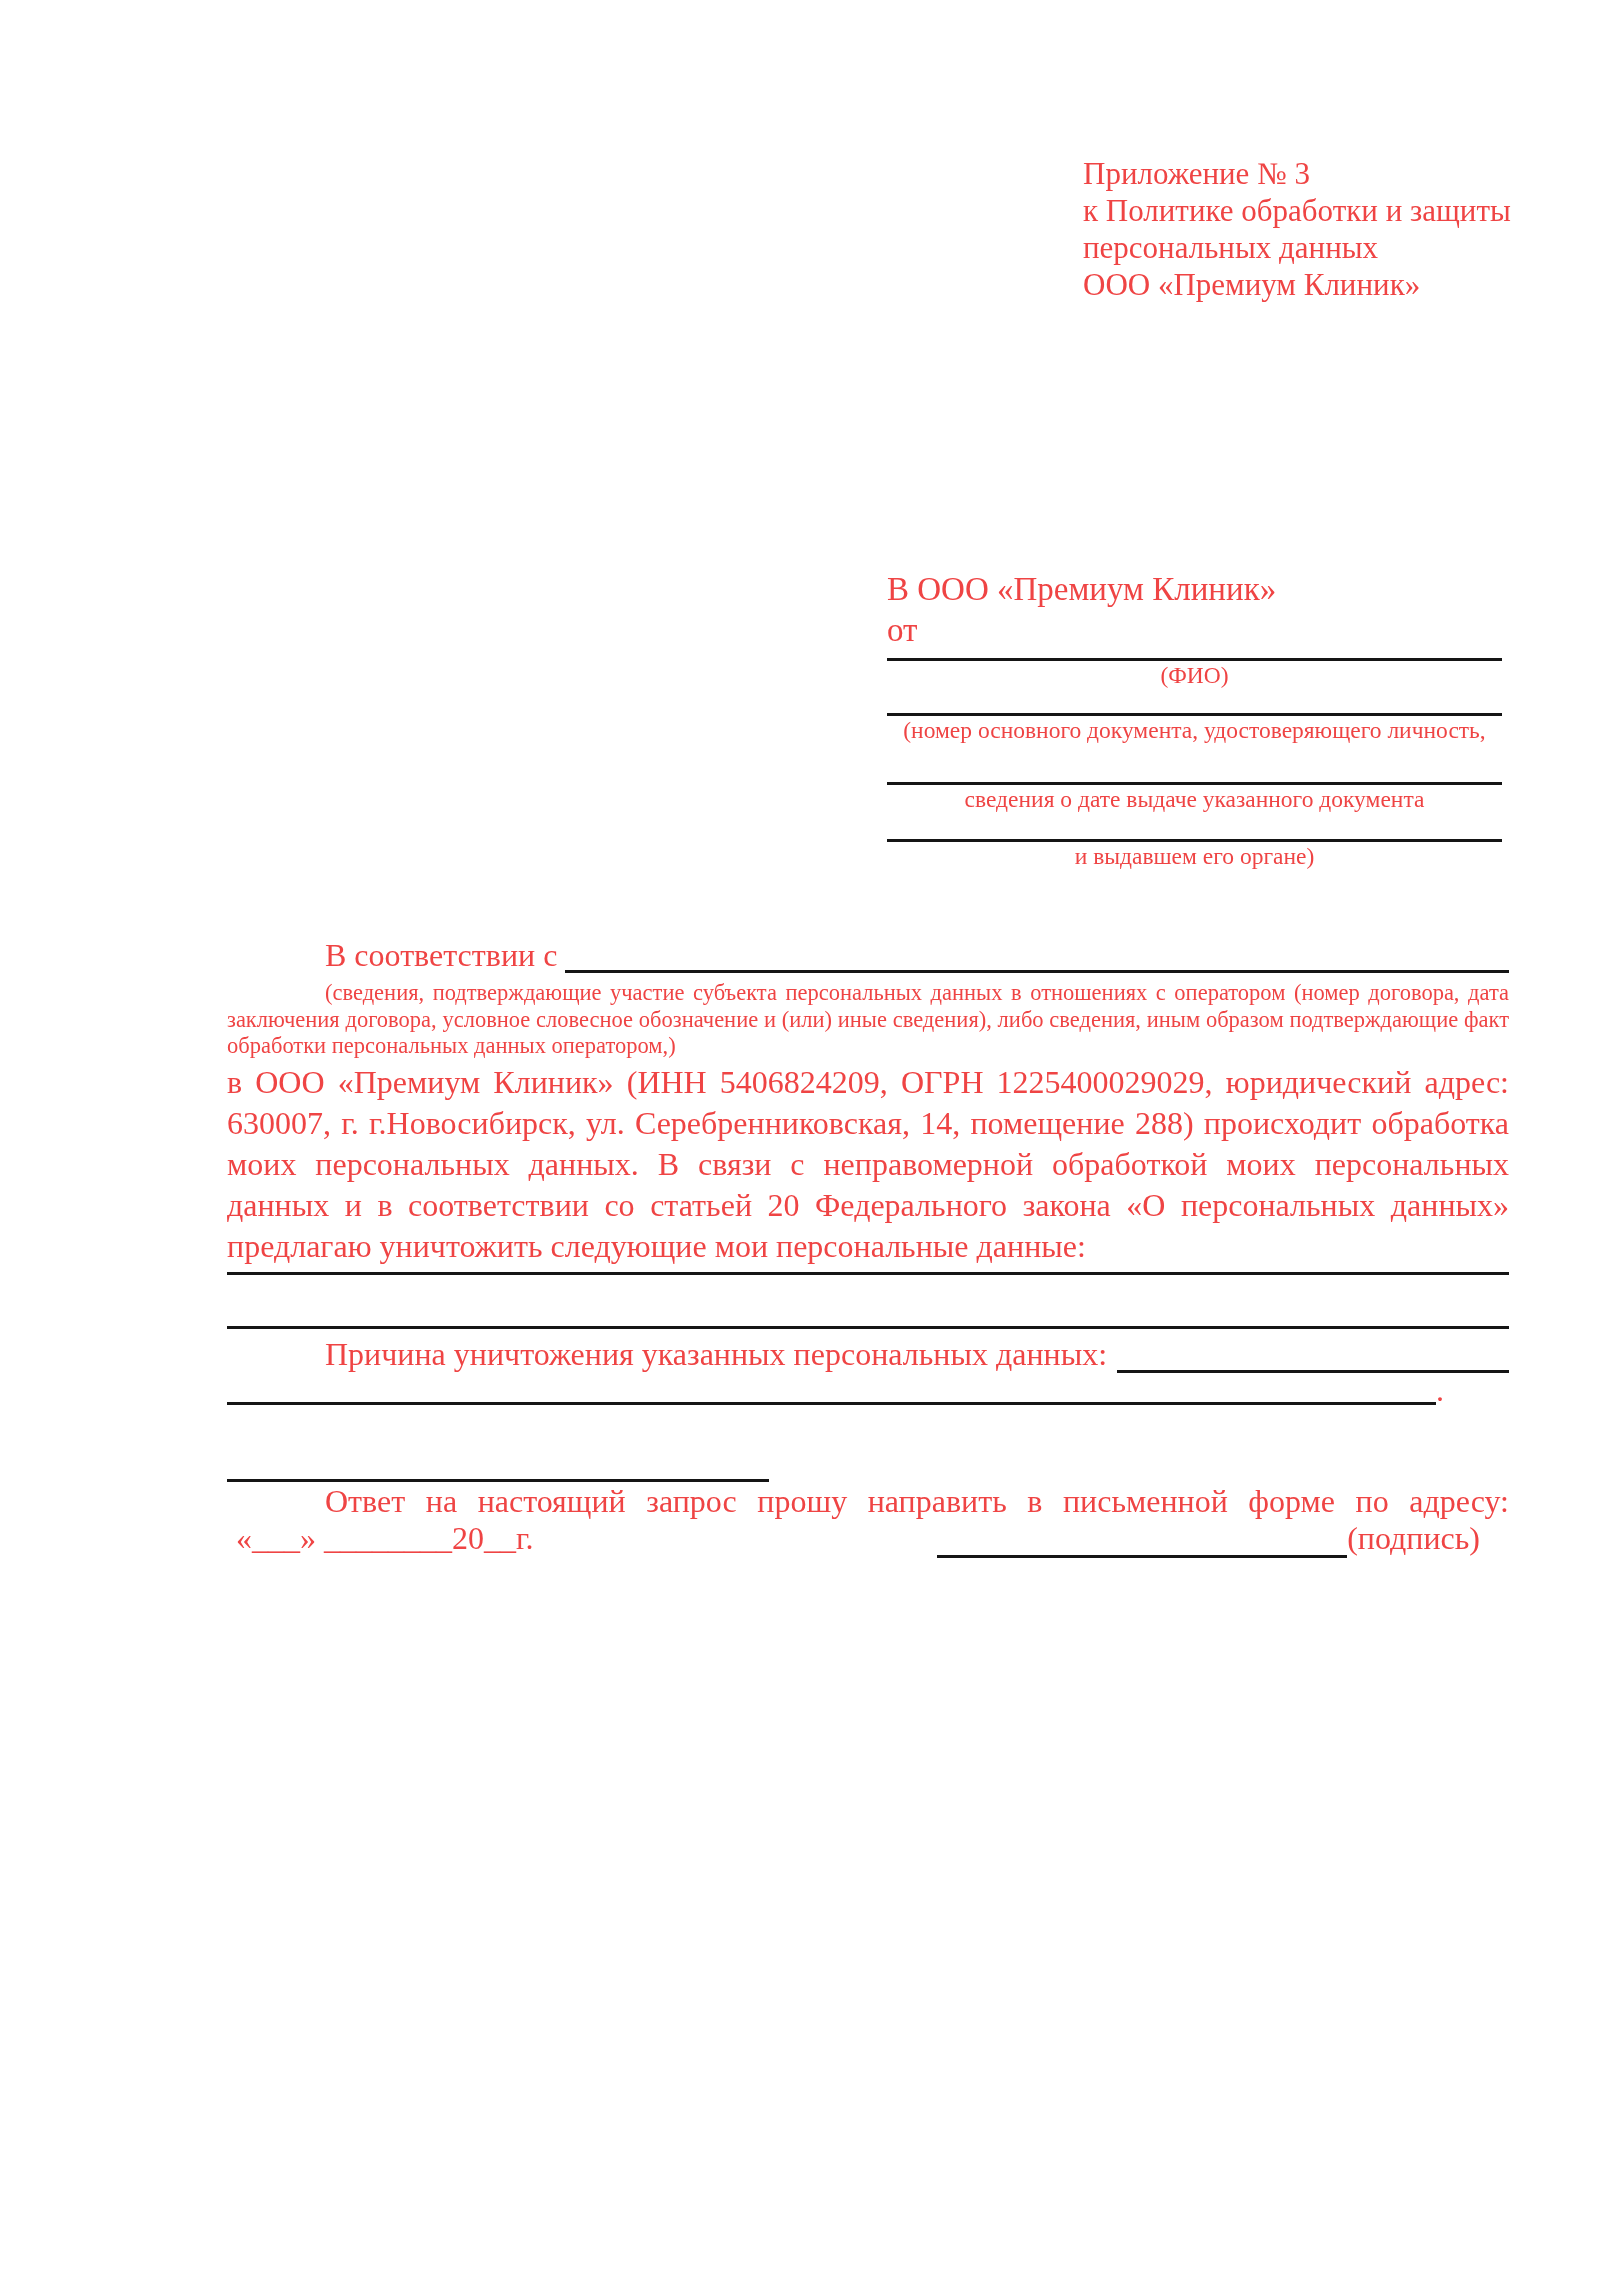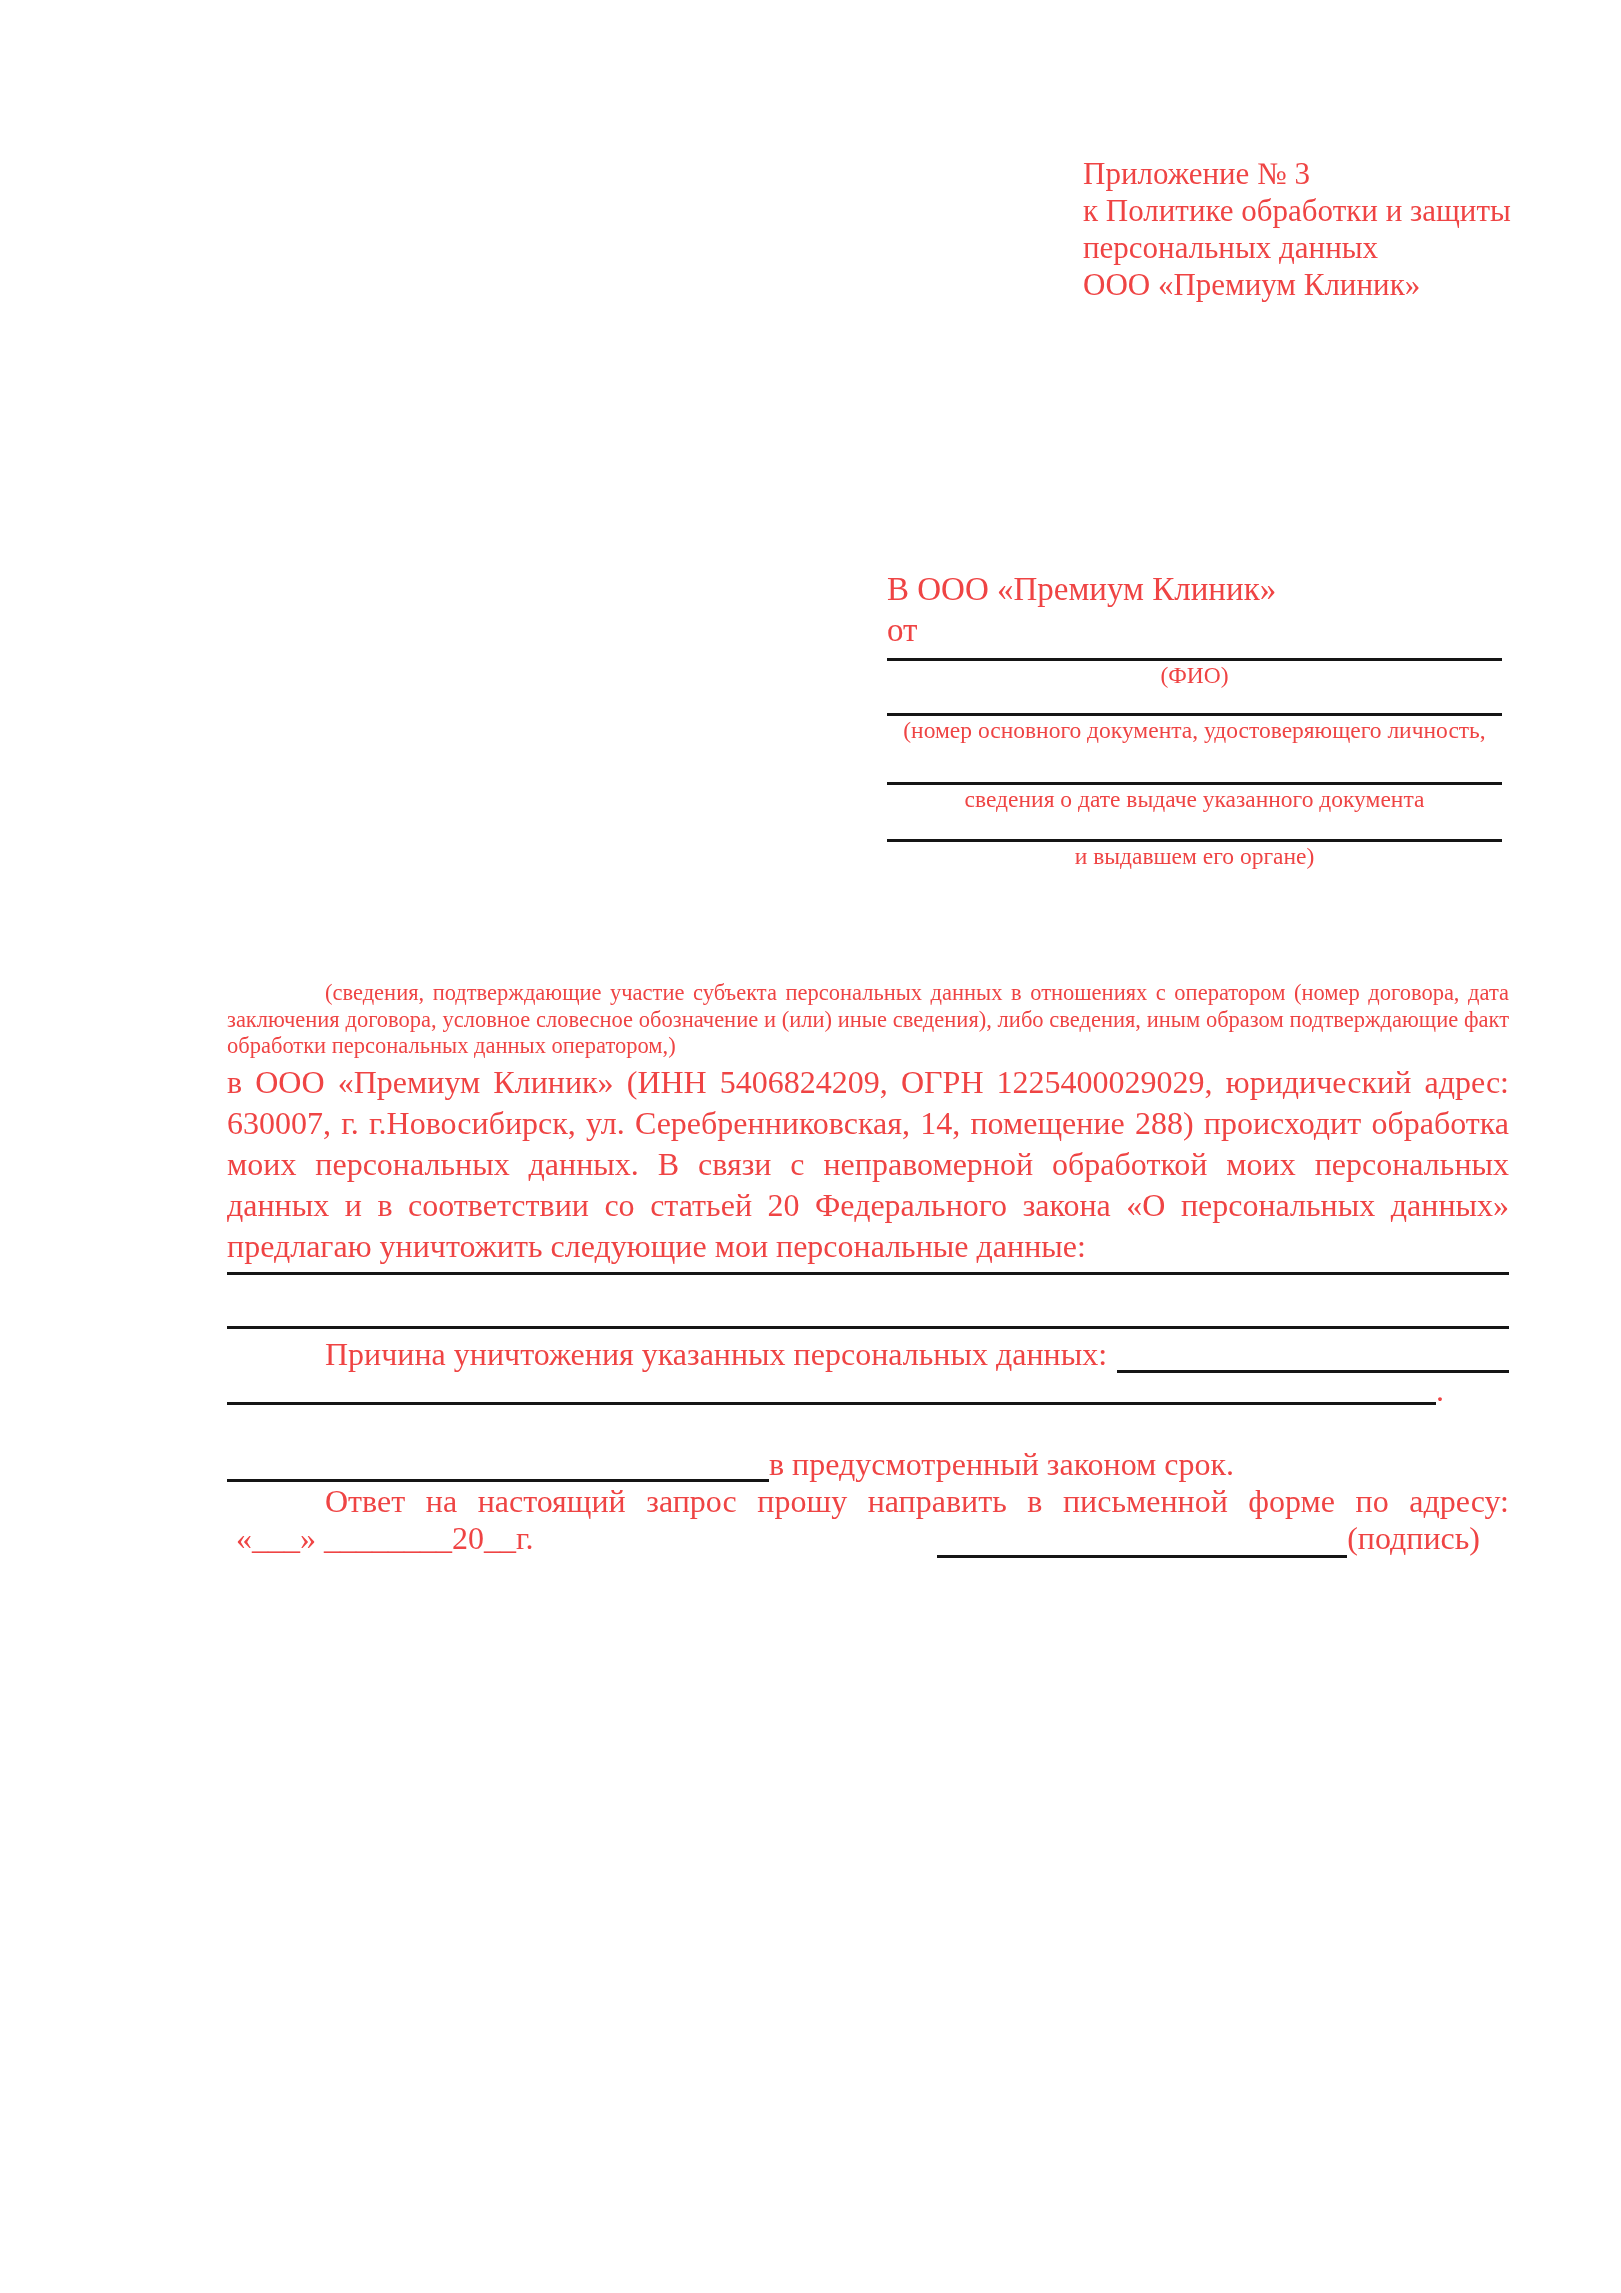--- a/index.html
+++ b/index.html
@@ -125,20 +125,25 @@
     <div class="rule blank2"></div>
     <div class="field-caption">(номер основного документа, удостоверяющего личность,</div>
 
     <div class="rule blank3"></div>
     <div class="field-caption">сведения о дате выдаче указанного документа</div>
 
     <div class="rule blank4"></div>
     <div class="field-caption">и выдавшем его органе)</div>
   </div>
 
+  <div class="accordance-row">
+    <span class="indent"></span>
+    <span class="label">В соответствии с</span>
+    <span class="fill"></span>
+  </div>
 
   <div class="note-para">(сведения, подтверждающие участие субъекта персональных данных в отношениях с оператором (номер договора, дата заключения договора, условное словесное обозначение и (или) иные сведения), либо сведения, иным образом подтверждающие факт обработки персональных данных оператором,)</div>
 
   <div class="main-para">в ООО «Премиум Клиник» (ИНН 5406824209, ОГРН 1225400029029, юридический адрес: 630007, г. г.Новосибирск, ул. Серебренниковская, 14, помещение 288) происходит обработка моих персональных данных. В связи с неправомерной обработкой моих персональных данных и в соответствии со статьей 20 Федерального закона «О персональных данных» предлагаю уничтожить следующие мои персональные данные:</div>
 
   <div class="rule hr-full-1"></div>
   <div class="rule hr-full-2"></div>
 
   <div class="reason-row">
     <span class="indent"></span>
@@ -148,21 +153,20 @@
 
   <div class="reason-blank-row">
     <span class="fill"></span>
     <span class="period">.</span>
   </div>
 
   <div class="response-row">Ответ на настоящий запрос прошу направить в письменной форме по адресу:</div>
 
   <div class="address-row">
     <span class="addr-fill"></span>
-    <span class="label">в предусмотренный законом срок.</span>
   </div>
 
   <div class="footer-row">
     <span class="date">«___» ________20__г.</span>
     <span class="spacer"></span>
     <span class="sig-line"></span>
     <span class="sig-caption">(подпись)</span>
   </div>
 
 </div>

